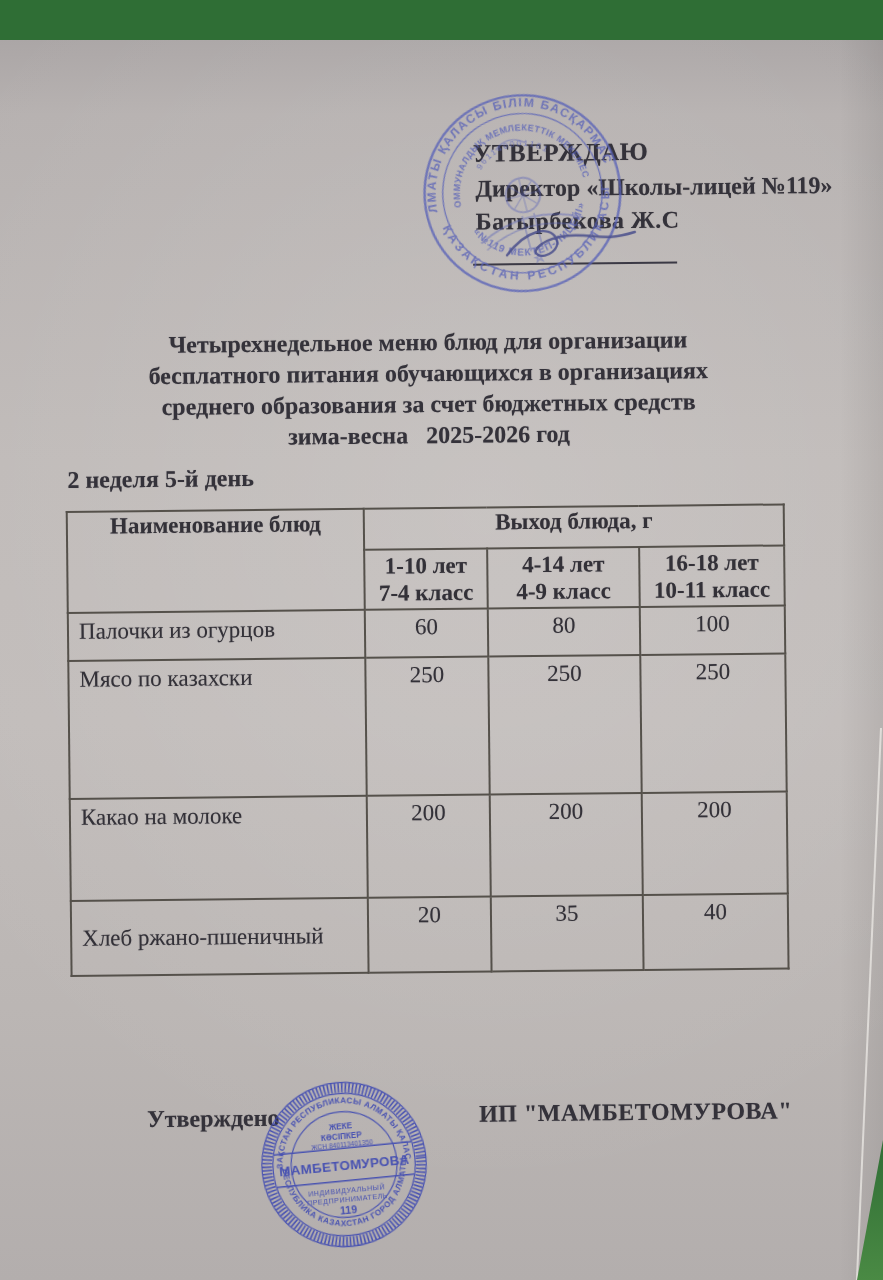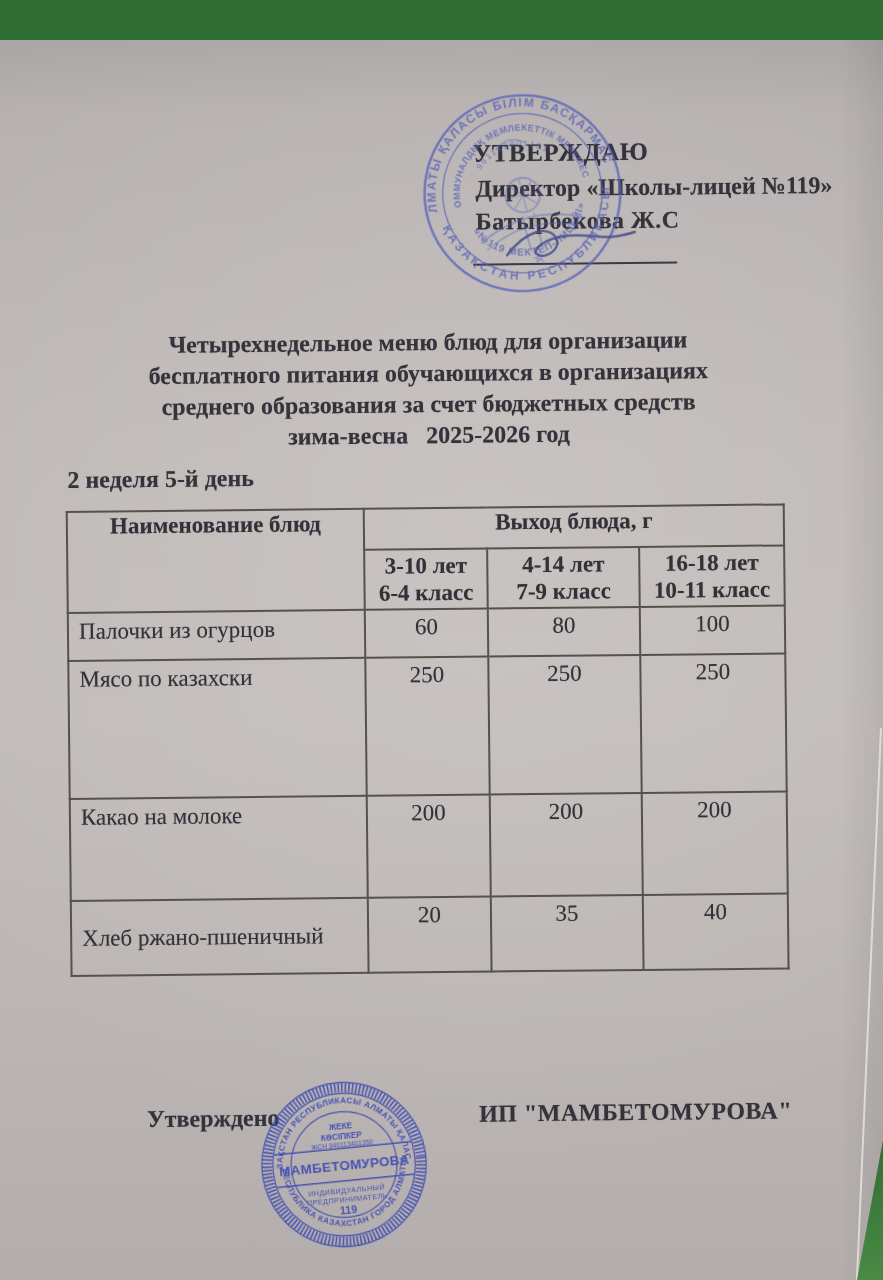--- a/index.html
+++ b/index.html
@@ -122,22 +122,22 @@
             <col style="width:123px">
             <col style="width:152px">
             <col style="width:145px">
           </colgroup>
         <tbody>
           <tr class="hrow1">
             <td class="hdr" rowspan="2">Наименование блюд</td>
             <td class="hdr" colspan="3">Выход блюда, г</td>
           </tr>
           <tr class="hrow2">
-            <td class="agehdr"><span>3-10 лет</span><br><span>6-4 класс</span></td>
-            <td class="agehdr"><span>4-14 лет</span><br><span>7-9 класс</span></td>
+            <td class="agehdr"><span>1-10 лет</span><br><span>7-4 класс</span></td>
+            <td class="agehdr"><span>4-14 лет</span><br><span>4-9 класс</span></td>
             <td class="agehdr"><span>16-18 лет</span><br><span>10-11 класс</span></td>
           </tr>
           <tr class="r1">
             <td class="dish">Палочки из огурцов</td>
             <td class="val">60</td>
             <td class="val">80</td>
             <td class="val">100</td>
           </tr>
           <tr class="r2">
             <td class="dish">Мясо по казахски</td>

